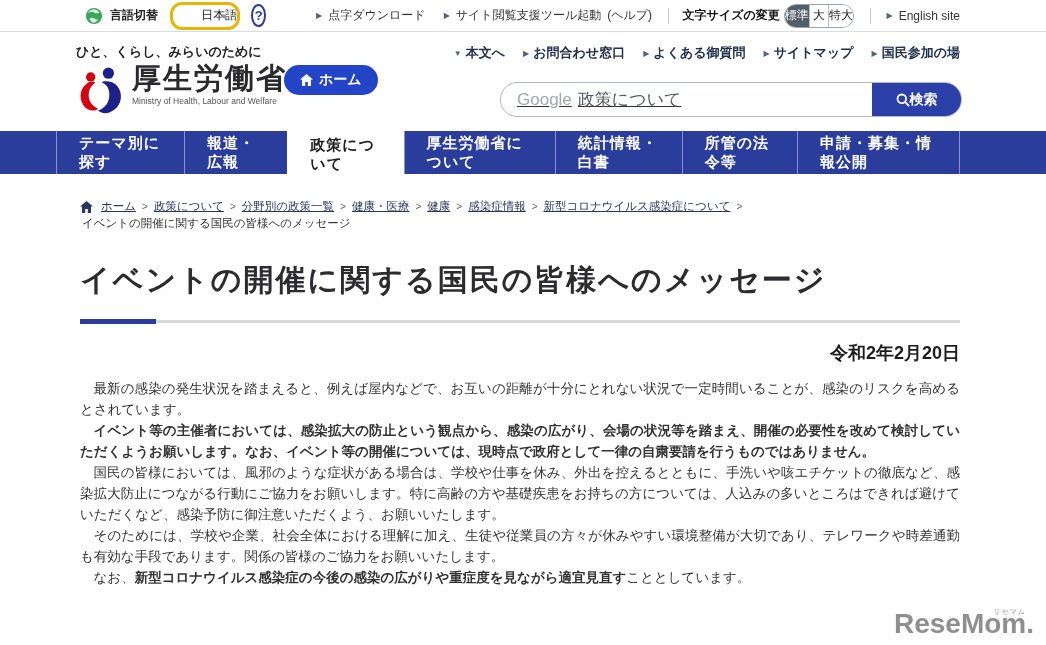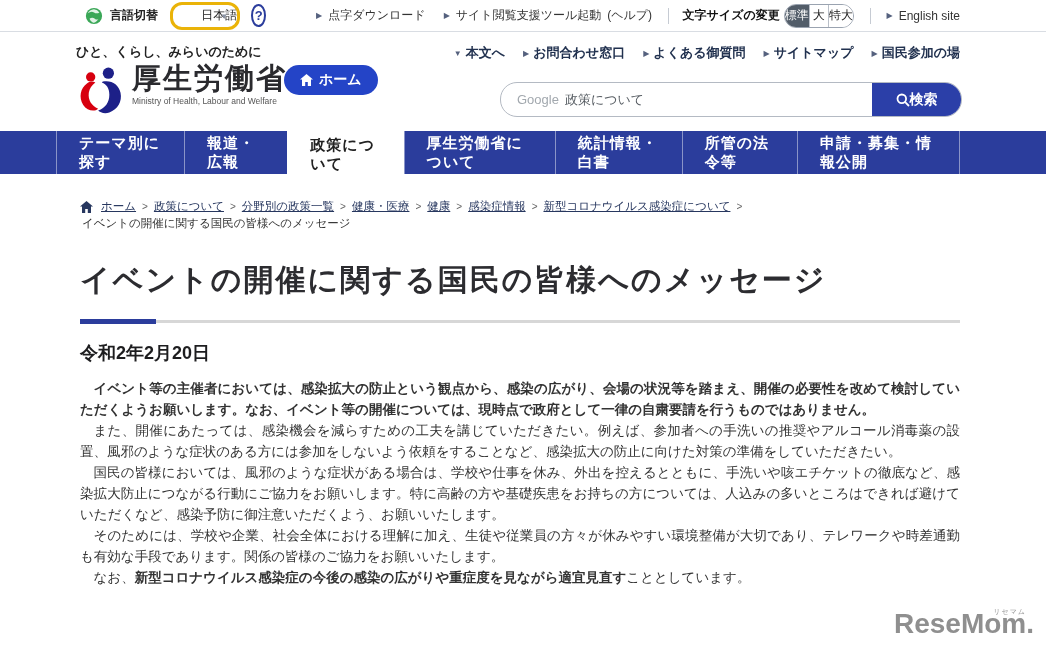--- a/index.html
+++ b/index.html
@@ -34,21 +34,21 @@
   .logo-text{margin-left:4px;}
   .org-jp{font-size:29px;font-weight:bold;color:#2a2a2e;letter-spacing:2px;line-height:1.15;}
   .org-en{font-size:8.5px;color:#555;margin-top:1px;}
   .home-btn{position:absolute;left:284px;top:33px;height:30px;padding:0 16px;background:#2444c7;border-radius:16px;
             display:flex;align-items:center;gap:6px;color:#fff;font-weight:bold;font-size:14px;cursor:pointer;border:none;}
   .quick-links{position:absolute;right:86px;top:12px;display:flex;align-items:center;gap:4px;font-size:13px;}
   .ql{color:#21314f;font-weight:bold;text-decoration:none;cursor:pointer;}
   .qmk{font-size:8px;color:#55617e;margin-left:14px;}
   .search-box{position:absolute;left:500px;top:50px;width:460px;height:33px;border:1px solid #b4bac3;border-radius:17px;
               display:flex;overflow:hidden;background:#fff;}
-  .search-input{flex:1;display:flex;align-items:center;padding-left:16px;font-size:13px;cursor:text;}
+  .search-input{flex:1;display:flex;align-items:center;padding-left:16px;font-size:17px;cursor:text;text-decoration:underline;}
   .ph-brand{color:#a2a8ae;margin-right:6px;}
   .ph-text{color:#555b61;}
   .search-btn{width:89px;background:#2b3fa8;color:#fff;font-weight:bold;font-size:14px;display:flex;align-items:center;
               justify-content:center;cursor:pointer;border:none;}
   
   .nav{height:43px;background:#2b3d9c;display:flex;align-items:stretch;padding-left:56px;position:relative;}
   .nav-item{display:flex;align-items:center;padding:0 22px;color:#fff;font-size:15px;font-weight:bold;letter-spacing:1px;
             border-left:1px solid rgba(255,255,255,.45);cursor:pointer;}
   .nav-item.active{background:#fff;color:#222;height:48px;z-index:2;}
   .nav-filler{border-left:1px solid rgba(255,255,255,.45);flex:0 0 86px;margin-left:0;}
@@ -56,21 +56,21 @@
   .breadcrumb{margin:24px 70px 0 80px;display:flex;flex-wrap:wrap;align-items:center;font-size:11.5px;color:#444;line-height:1.5;}
   .bc-home{width:13px;height:12px;margin-right:6px;flex:0 0 auto;}
   .bc-link{color:#27375f;text-decoration:underline;cursor:pointer;margin:0 2px;}
   .bc-last{color:#333;margin-left:2px;}
   .bc-sep{color:#666;margin:0 4px;font-size:10px;}
   
   .title{margin:27px 86px 0 80px;font-size:30px;font-weight:bold;color:#2c2c30;letter-spacing:2px;}
   .rule{margin:18px 86px 0 80px;position:relative;height:5px;}
   .rule-gray{position:absolute;left:0;top:1px;width:880px;height:3px;background:#d7d7d7;}
   .rule-blue{position:absolute;left:0;top:0;width:76px;height:5px;background:#2b3d9c;}
-  .date{margin:17px 86px 0 80px;font-size:18px;font-weight:bold;color:#1d1d1f;}
+  .date{margin:17px 86px 0 80px;font-size:18px;font-weight:bold;color:#1d1d1f;text-align:right;}
   .body-text{margin:13px 86px 0 80px;width:880px;font-size:13.5px;line-height:1.56;color:#333;text-align:justify;}
   .body-text p{margin:0;text-indent:1em;}
   .body-text .b{font-weight:bold;}
   
   .watermark{position:absolute;right:12px;bottom:5px;color:#8f8f8f;}
   .wm-brand{font-size:28px;font-weight:bold;letter-spacing:0;}
   .wm-furi{position:absolute;top:-1px;right:8px;font-size:7px;letter-spacing:1px;color:#9a9a9a;}
 </style>
 </head>
 <body>
@@ -175,22 +175,22 @@
     <span id="bc-items" style="display:contents;"><a class="bc-link">ホーム</a><span class="bc-sep">&gt;</span><a class="bc-link">政策について</a><span class="bc-sep">&gt;</span><a class="bc-link">分野別の政策一覧</a><span class="bc-sep">&gt;</span><a class="bc-link">健康・医療</a><span class="bc-sep">&gt;</span><a class="bc-link">健康</a><span class="bc-sep">&gt;</span><a class="bc-link">感染症情報</a><span class="bc-sep">&gt;</span><a class="bc-link">新型コロナウイルス感染症について</a><span class="bc-sep">&gt;</span><span class="bc-last">イベントの開催に関する国民の皆様へのメッセージ</span></span>
   </div>
 
   <h1 class="title">イベントの開催に関する国民の皆様へのメッセージ</h1>
   <div class="rule">
     <div class="rule-gray"></div>
       <div class="rule-blue"></div>
   </div>
   <div class="date">令和2年2月20日</div>
   <div class="body-text">
+      <p><span>最新の感染の発生状況を踏まえると、例えば屋内などで、お互いの距離が十分にとれない状況で一定時間いることが、感染のリスクを高めるとされています。</span></p>
       <p><span class="b">イベント等の主催者においては、感染拡大の防止という観点から、感染の広がり、会場の状況等を踏まえ、開催の必要性を改めて検討していただくようお願いします。なお、イベント等の開催については、現時点で政府として一律の自粛要請を行うものではありません。</span></p>
-      <p><span>また、開催にあたっては、感染機会を減らすための工夫を講じていただきたい。例えば、参加者への手洗いの推奨やアルコール消毒薬の設置、風邪のような症状のある方には参加をしないよう依頼をすることなど、感染拡大の防止に向けた対策の準備をしていただきたい。</span></p>
       <p><span>国民の皆様においては、風邪のような症状がある場合は、学校や仕事を休み、外出を控えるとともに、手洗いや咳エチケットの徹底など、感染拡大防止につながる行動にご協力をお願いします。特に高齢の方や基礎疾患をお持ちの方については、人込みの多いところはできれば避けていただくなど、感染予防に御注意いただくよう、お願いいたします。</span></p>
       <p><span>そのためには、学校や企業、社会全体における理解に加え、生徒や従業員の方々が休みやすい環境整備が大切であり、テレワークや時差通勤も有効な手段であります。関係の皆様のご協力をお願いいたします。</span></p>
       <p><span>なお、</span><span class="b">新型コロナウイルス感染症の今後の感染の広がりや重症度を見ながら適宜見直す</span><span>こととしています。</span></p>
     </div>
 
   <div class="watermark">
     <span class="wm-furi">リセマム</span>
     <span class="wm-brand">ReseMom.</span>
   </div>
 

